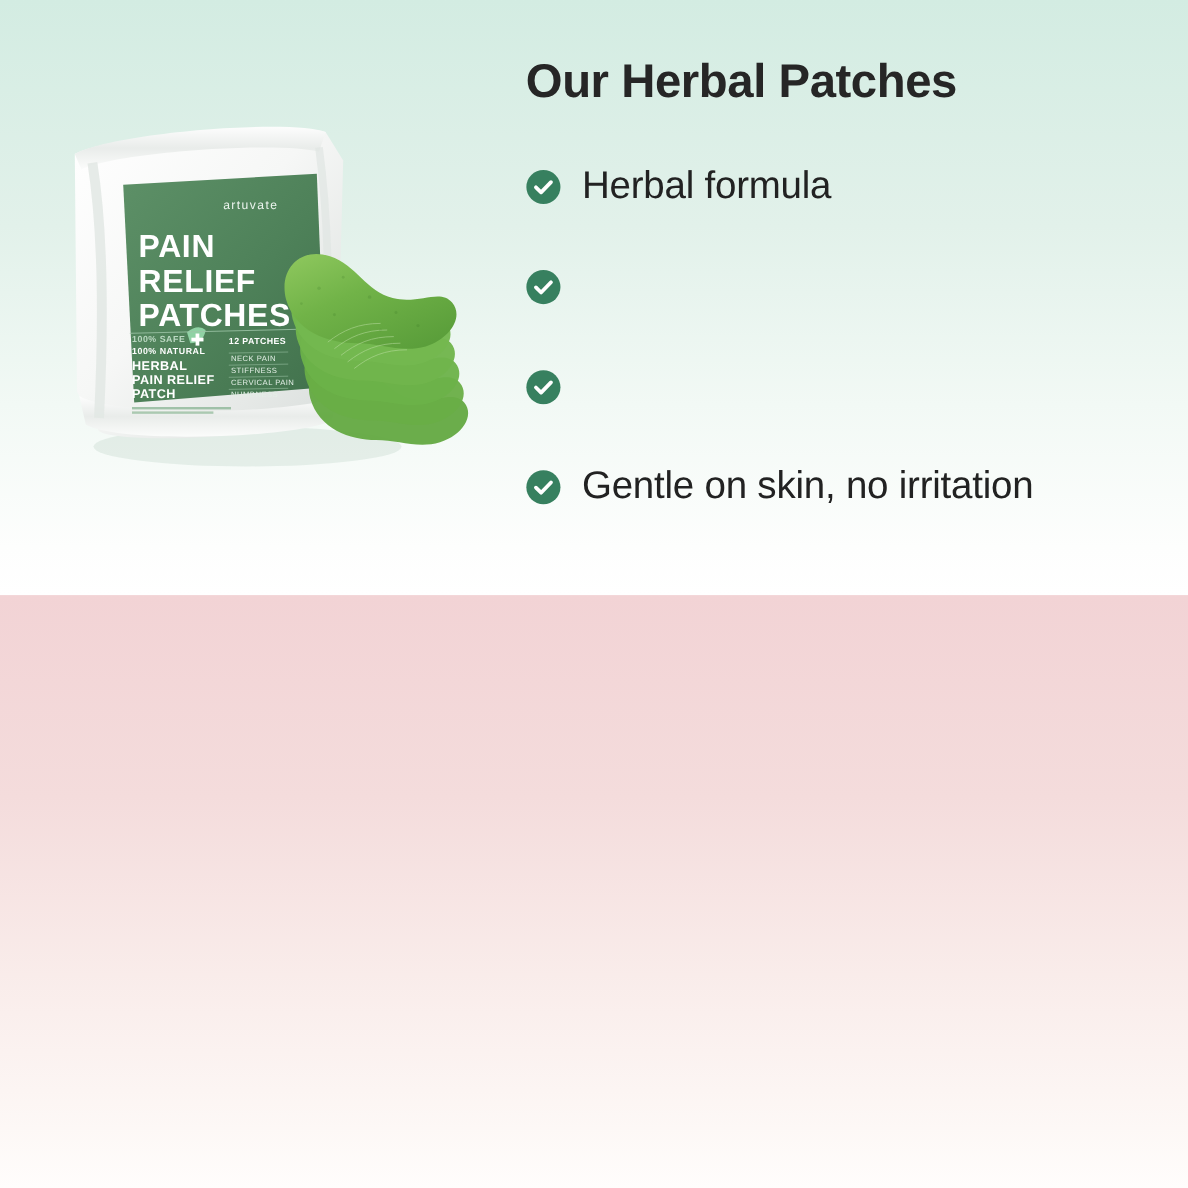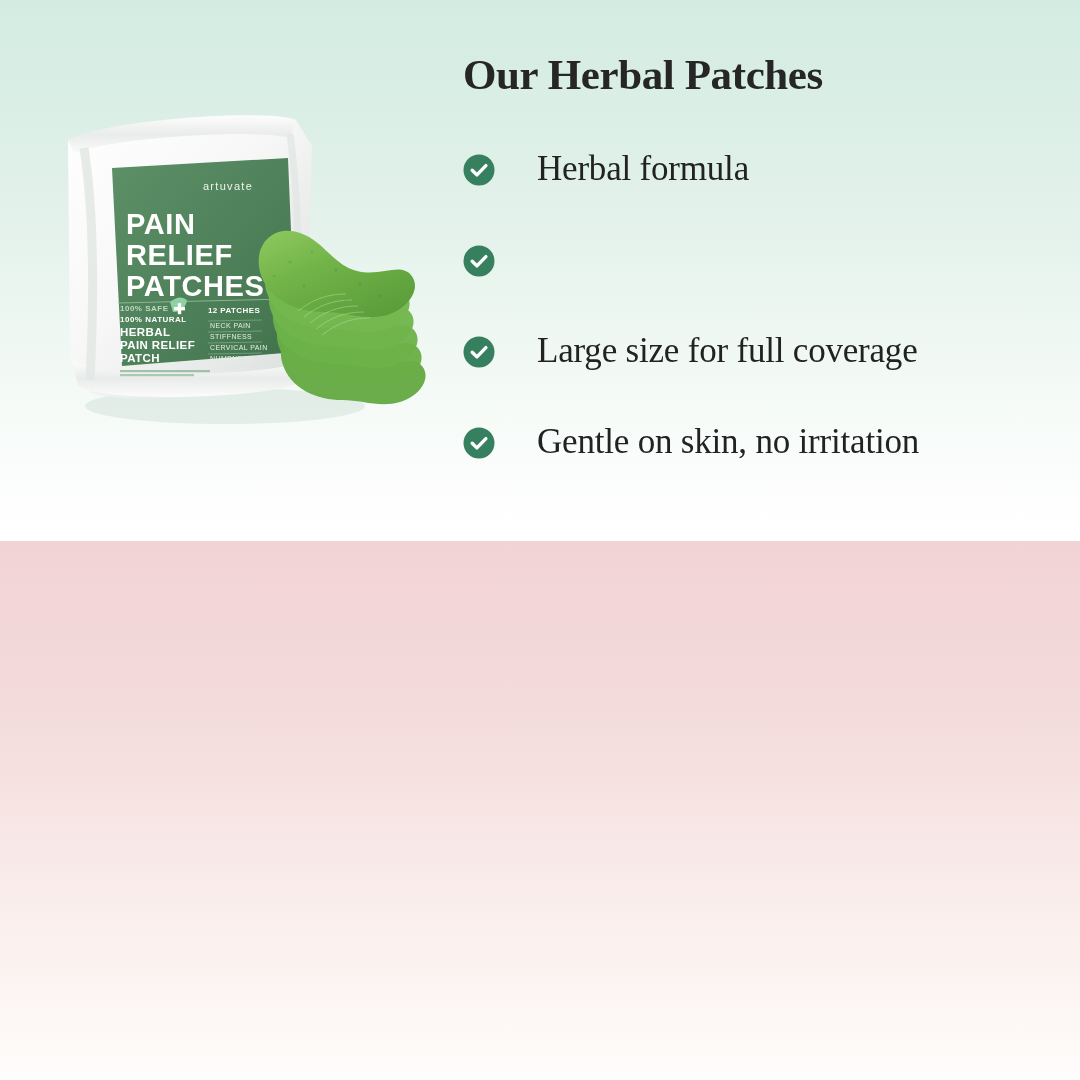--- a/index.html
+++ b/index.html
@@ -35,23 +35,22 @@
   }
   .section-cons {
     top: 541px;
     height: 539px;
     background: linear-gradient(180deg, #f2d3d5 0%, #f4dcdc 34%, #f9ecea 64%, #fdf8f6 90%, #fffdfc 100%);
   }
 
   
   .copy-col {
     position: absolute;
-    left: 463px;
+    left: 478px;
     width: 590px;
-    font-family: Liberation Serif, serif;
   }
   .copy-pros { top: 52px; }
 
   .headline {
     margin: 0;
     font-size: 43px;
     line-height: 1.06;
     font-weight: 700;
     letter-spacing: -0.4px;
     color: #262626;
@@ -63,21 +62,20 @@
     margin: 0;
     padding: 0;
   }
   .bullet-list.pros { margin-top: 50px; }
 
   .bullet {
     display: flex;
     align-items: center;
     height: 44px;
     margin-bottom: 47px;
-    gap: 23px;
   }
   .bullet:last-child { margin-bottom: 0; }
 
   .bullet-icon {
     flex: 0 0 auto;
     width: 32px;
     height: 32px;
     margin-right: 19px;
     display: block;
   }
@@ -243,21 +241,20 @@
             <circle cx="16" cy="16" r="15.5" fill="#37805f"></circle>
             <path d="M9.2 16.3 L13.9 20.9 L22.9 11.6" stroke="#ffffff" stroke-width="3.4" stroke-linecap="round" stroke-linejoin="round" fill="none"></path>
           </svg>
         </li>
 
         <li class="bullet">
           <svg class="bullet-icon" viewBox="0 0 32 32">
             <circle cx="16" cy="16" r="15.5" fill="#37805f"></circle>
             <path d="M9.2 16.3 L13.9 20.9 L22.9 11.6" stroke="#ffffff" stroke-width="3.4" stroke-linecap="round" stroke-linejoin="round" fill="none"></path>
           </svg>
-          <span class="bullet-text">Large size for full coverage</span>
         </li>
 
         <li class="bullet">
           <svg class="bullet-icon" viewBox="0 0 32 32">
             <circle cx="16" cy="16" r="15.5" fill="#37805f"></circle>
             <path d="M9.2 16.3 L13.9 20.9 L22.9 11.6" stroke="#ffffff" stroke-width="3.4" stroke-linecap="round" stroke-linejoin="round" fill="none"></path>
           </svg>
           <span class="bullet-text">Gentle on skin, no irritation</span>
         </li>
 

